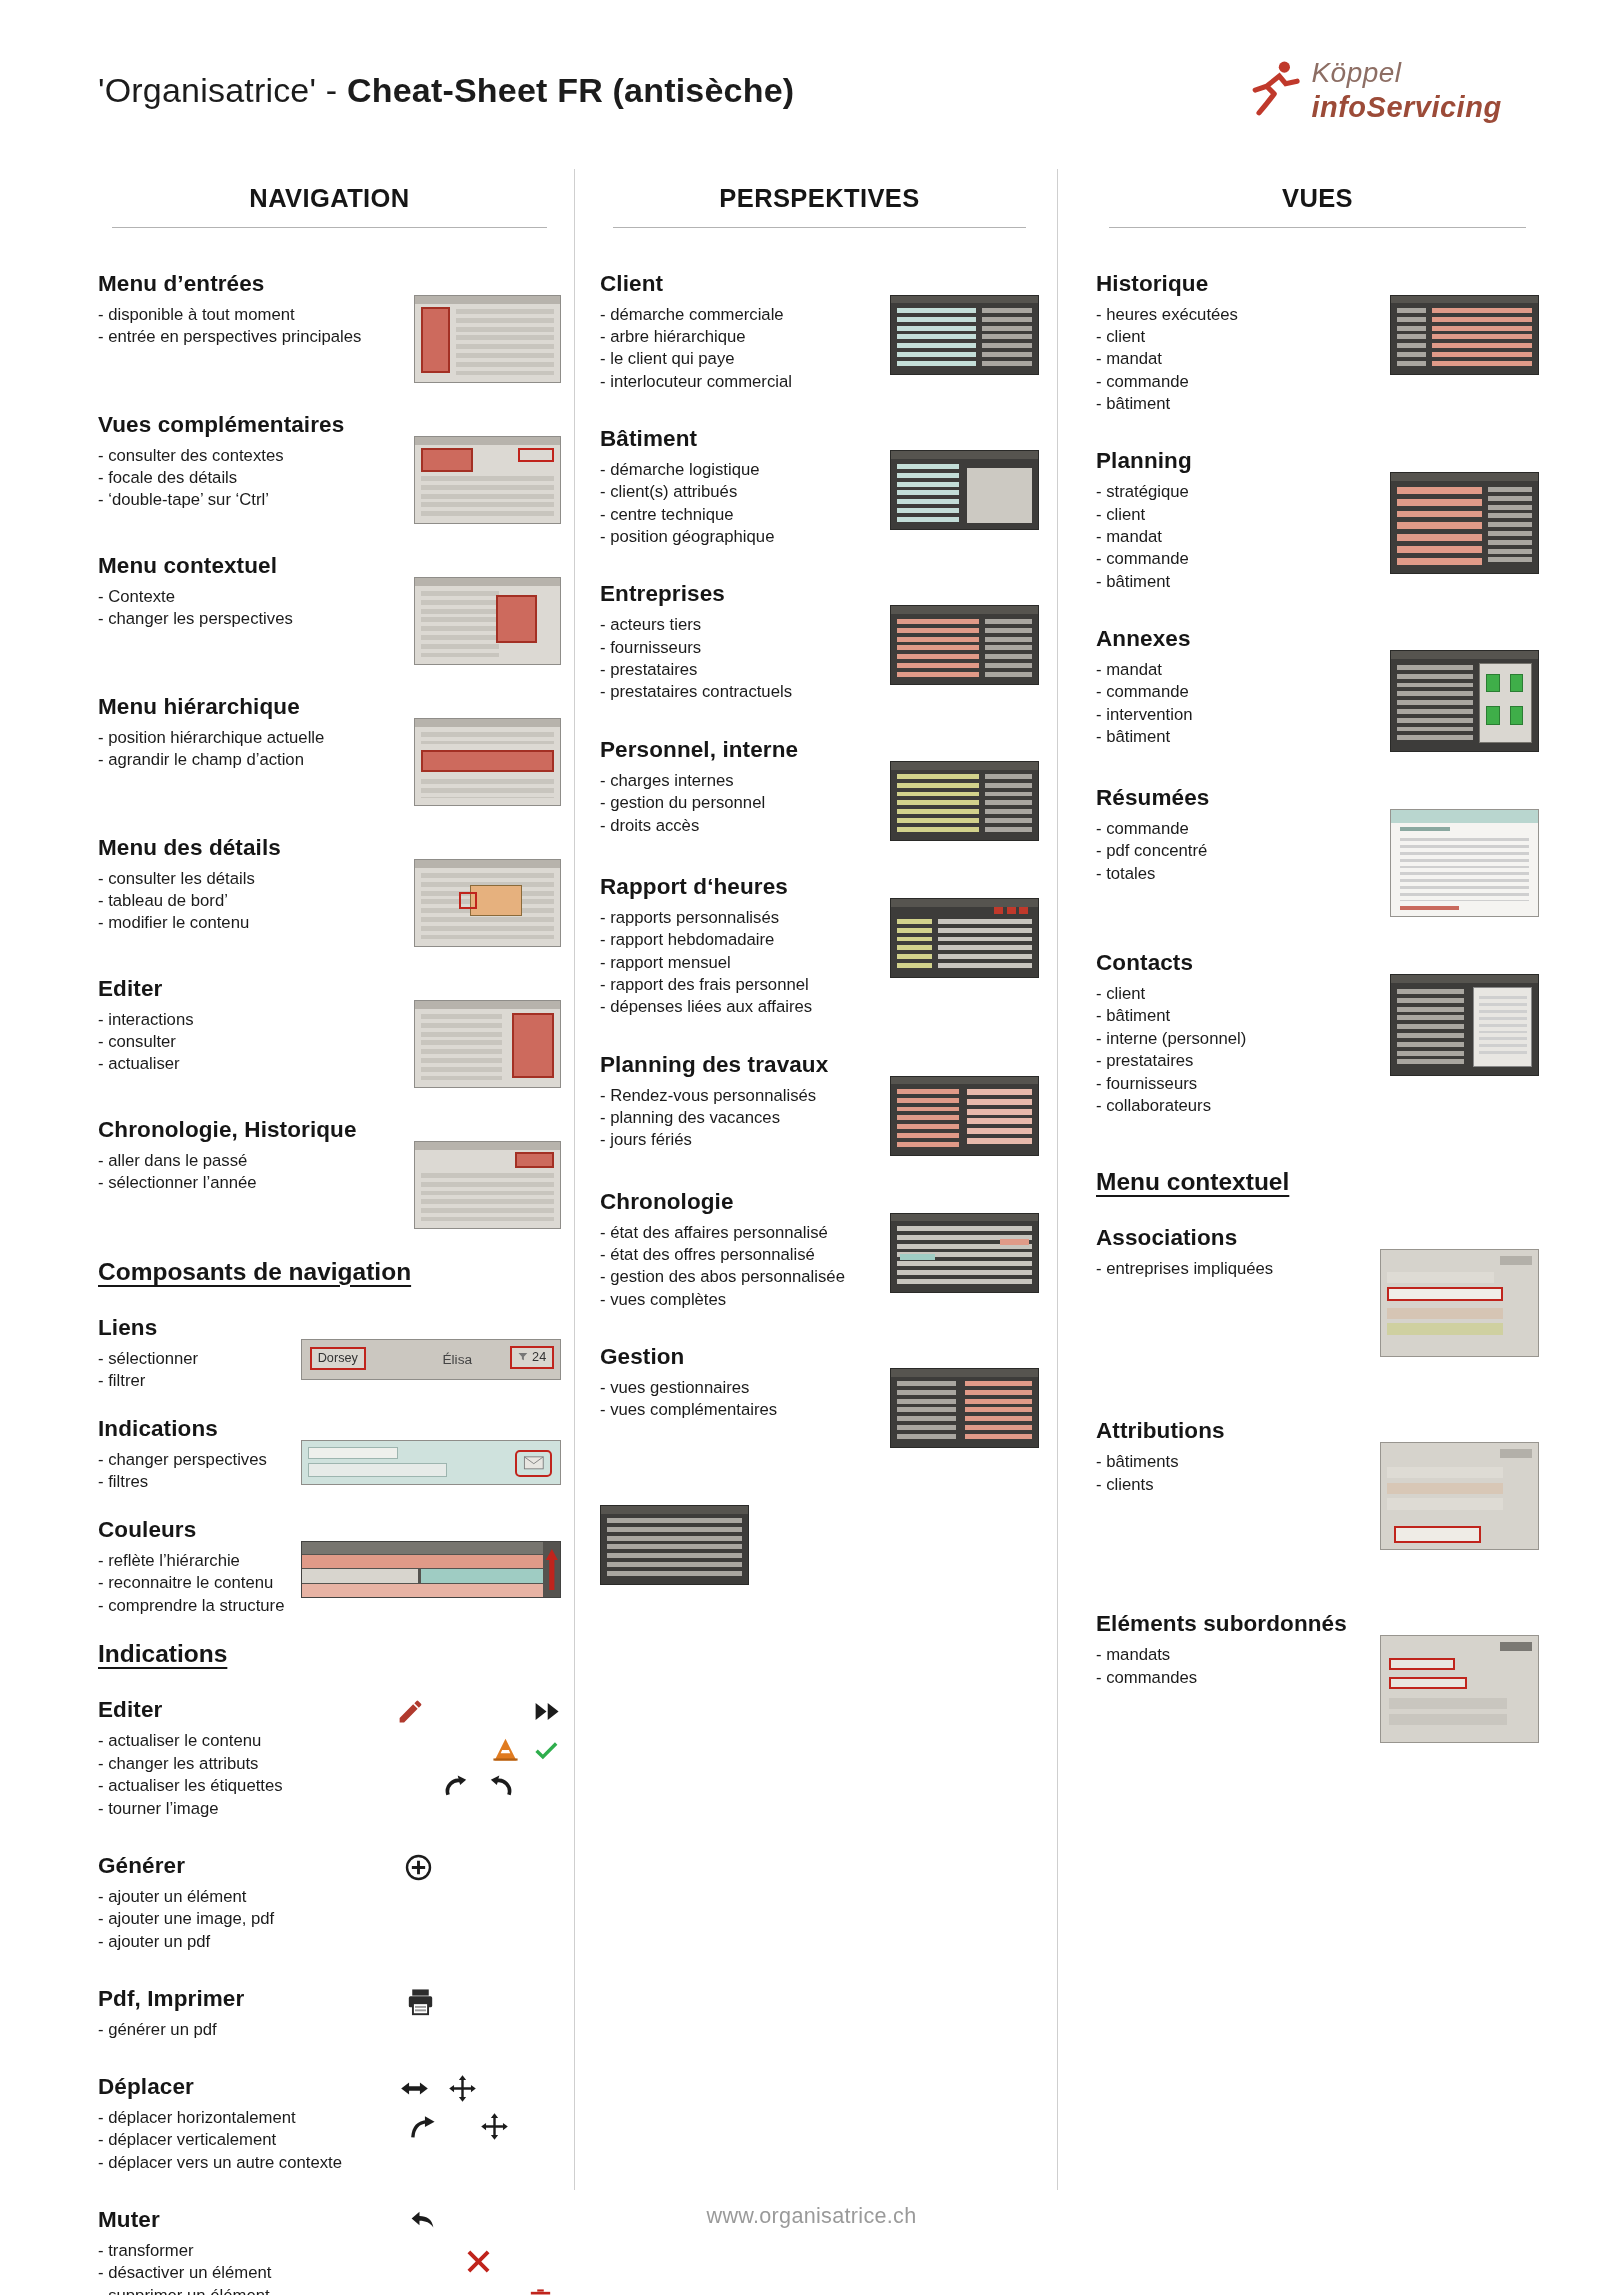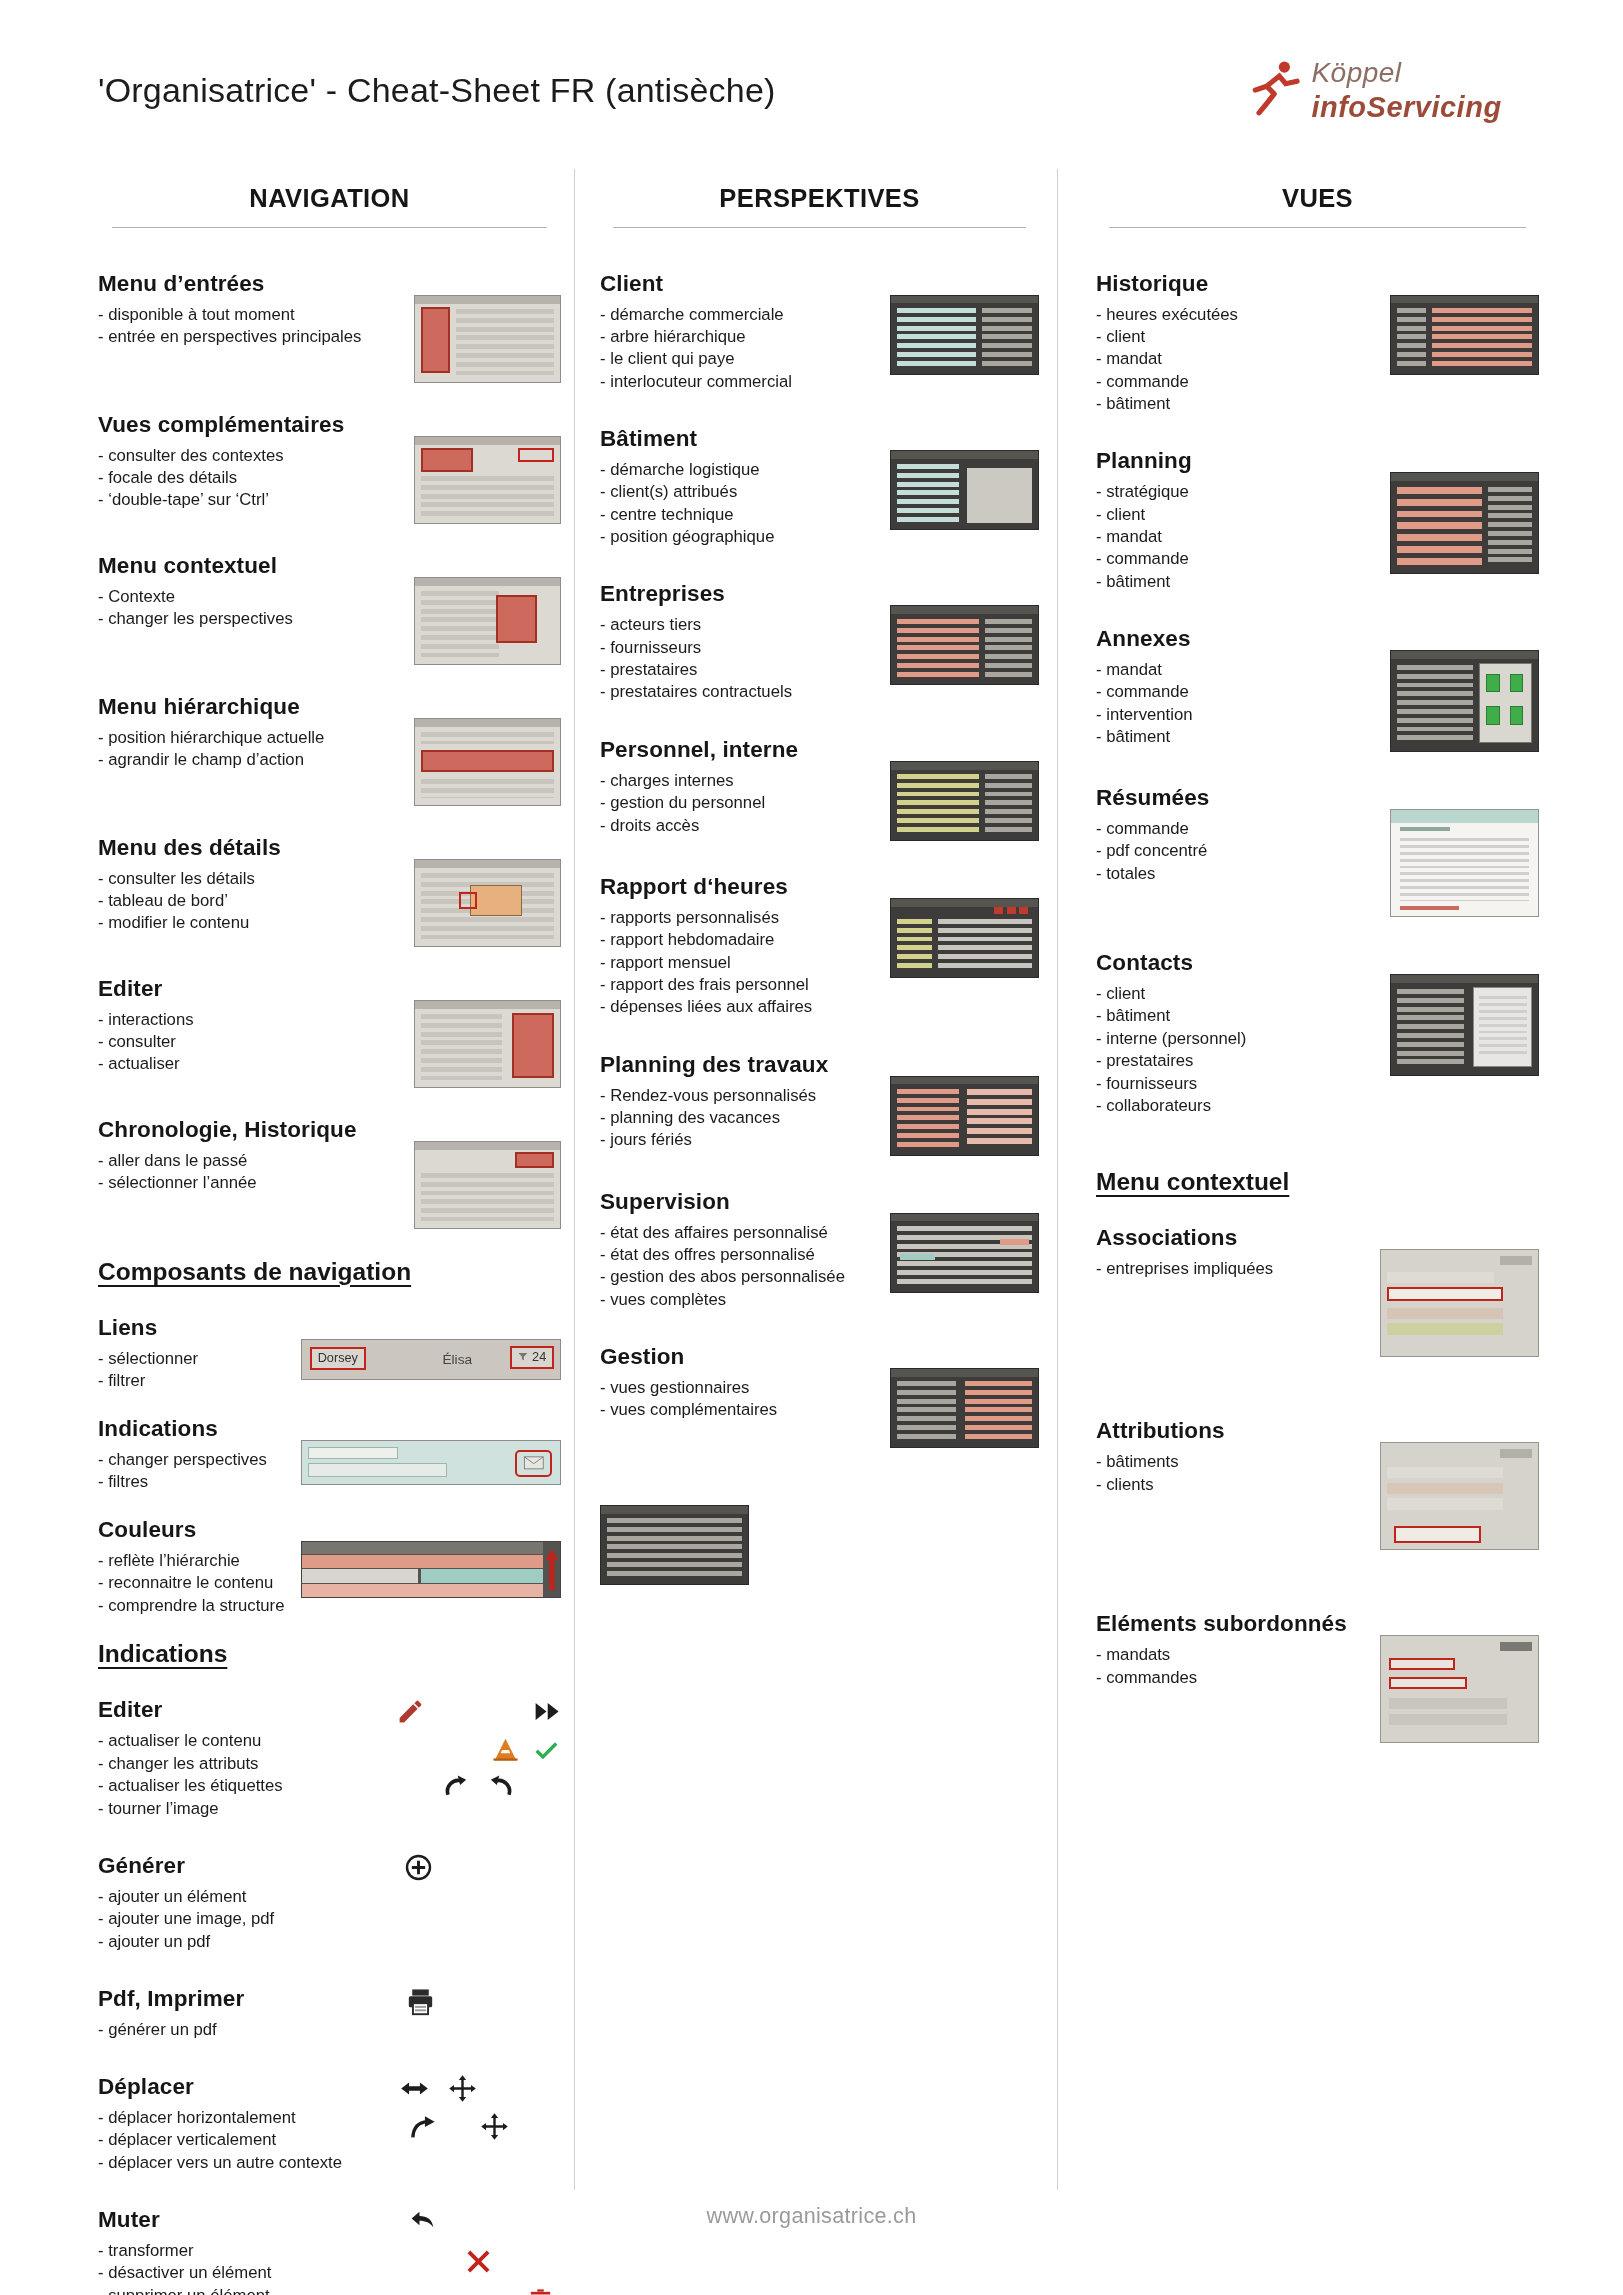--- a/index.html
+++ b/index.html
@@ -3,21 +3,21 @@
 <meta charset="utf-8">
 <style>
   * { margin:0; padding:0; box-sizing:border-box; }
   html,body { background:#e9e9e9; }
   #page { position:relative; width:1623px; height:2296px; background:#ffffff;
           font-family:"Liberation Sans", sans-serif; color:#161616; margin:0 auto; overflow:hidden; }
 
   
   #hdr { position:absolute; left:98px; top:57px; right:94px; display:flex; justify-content:space-between; align-items:flex-start; }
   h1 { font-size:34px; font-weight:400; letter-spacing:0.2px; color:#1c1c1c; padding-top:13.7px; }
-  h1 .t-bold { font-weight:400; }
+  h1 .t-bold { font-weight:700; }
   .logo { display:flex; align-items:flex-start; gap:5.9px; padding-right:27.4px; }
   .logo svg { width:61px; height:61px; }
   .brand1 { font-size:28px; font-style:italic; color:#8d6e64; letter-spacing:0.5px; }
   .brand2 { font-size:29px; font-style:italic; font-weight:700; color:#9c4b38; letter-spacing:0.5px; margin-top:2px; }
 
   
   .vdiv { position:absolute; top:169px; height:2021px; width:1px; background:#cfcfcf; }
   .col { position:absolute; top:184px; }
   #col-nav   { left:98px;  width:463px; }
   #col-persp { left:600px;  width:439px; }
@@ -552,21 +552,21 @@
           </div>
       </div>
       <div class="thumb td">
         <div class="area p-salmon" style="left:4%;top:16%;width:42%;bottom:8%"></div>
         <div class="area p-salmon2" style="left:52%;right:4%;top:16%;bottom:8%"></div>
       </div>
     </section>
 
     <section class="entry persp-e">
       <div class="txt">
-        <h3>Supervision</h3>
+        <h3>Chronologie</h3>
         <div>
             <div class="bullet">- état des affaires personnalisé</div>
             <div class="bullet">- état des offres personnalisé</div>
             <div class="bullet">- gestion des abos personnalisée</div>
             <div class="bullet">- vues complètes</div>
           </div>
       </div>
       <div class="thumb td">
         <div class="area p-light" style="left:4%;right:4%;top:16%;bottom:8%"></div>
         <div class="solid" style="right:6%;top:32%;width:20%;height:8%;background:#e09a88"></div>

